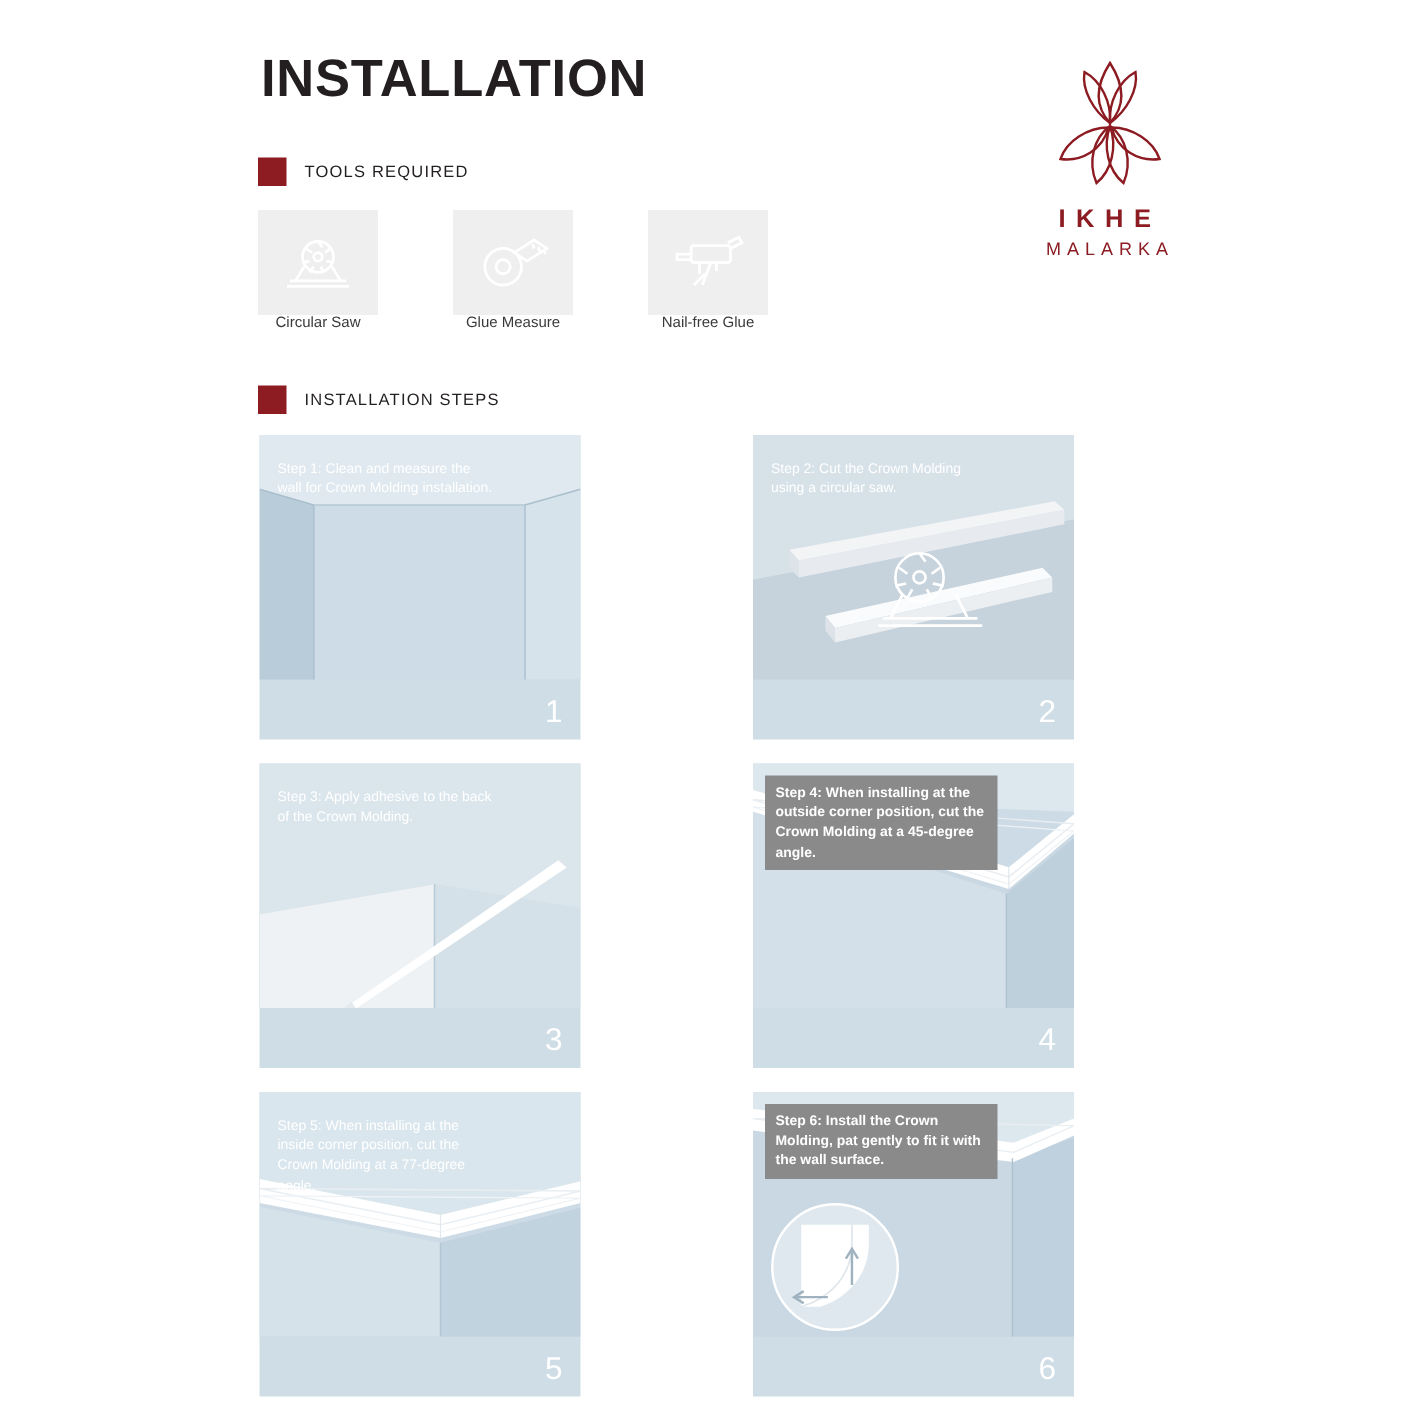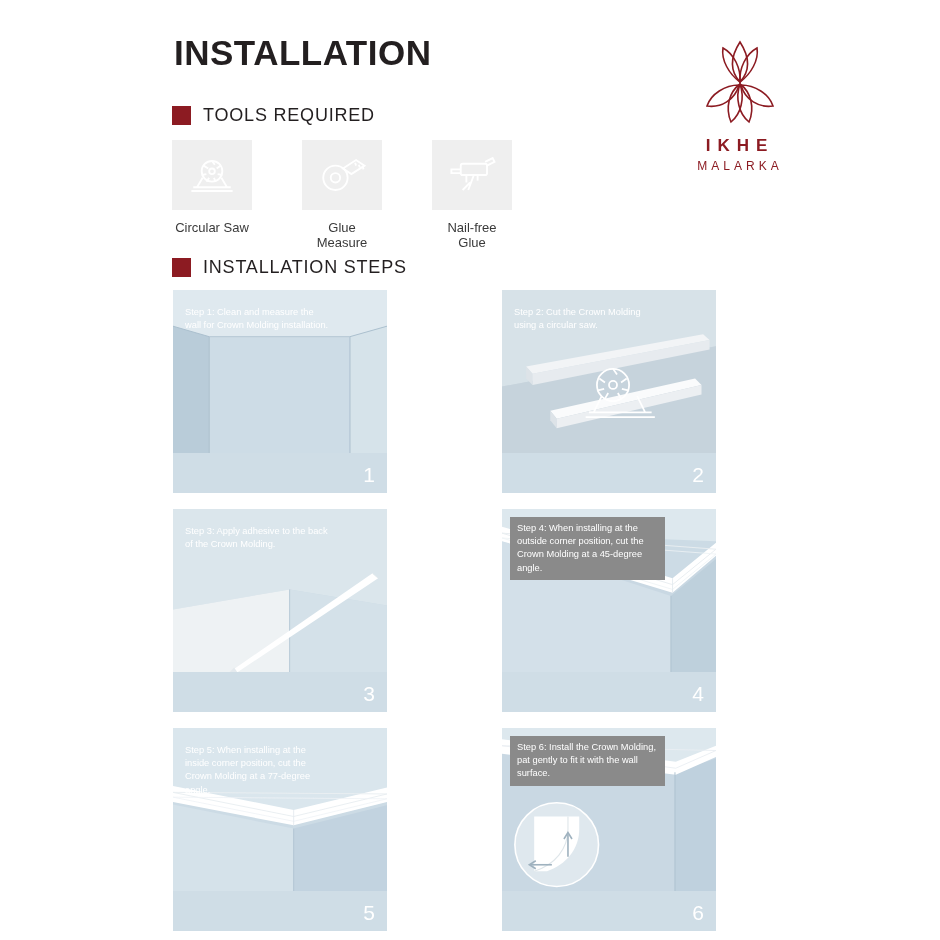--- a/index.html
+++ b/index.html
@@ -69,21 +69,21 @@
     align-items: center;
     gap: 12px;
   }
   .section-bullet {
     width: 19px;
     height: 19px;
     background: #8c1b22;
     display: block;
   }
   .section-label {
-    font-size: 18px;
+    font-size: 11px;
     letter-spacing: 0.8px;
     color: #231f20;
     font-weight: normal;
   }
   #tools-head { left: 172px; top: 105px; }
   #steps-head { left: 172px; top: 257px; }
 
   
   .tools {
     position: absolute;
@@ -98,22 +98,21 @@
   }
   .tool-box {
     width: 80px;
     height: 70px;
     background: #efefef;
     display: flex;
     align-items: center;
     justify-content: center;
   }
   .tool-name {
-    margin-top: 10px;
-    font-size: 13px;
+    font-size: 10px;
     color: #3a3a3a;
   }
 
   
   .steps {
     position: absolute;
     left: 173px;
     top: 290px;
     width: 595px;
     display: grid;
@@ -148,20 +147,21 @@
     padding: 0;
     left: 12px;
     top: 16px;
     width: 146px;
   }
   .step-caption.shade {
     background: #8a8a8a;
     left: 8px;
     top: 8px;
     width: 155px;
+    font-weight: bold;
   }
   .step-num {
     position: absolute;
     right: 12px;
     bottom: 6px;
     font-size: 21px;
     color: #ffffff;
     font-weight: normal;
     z-index: 6;
   }

